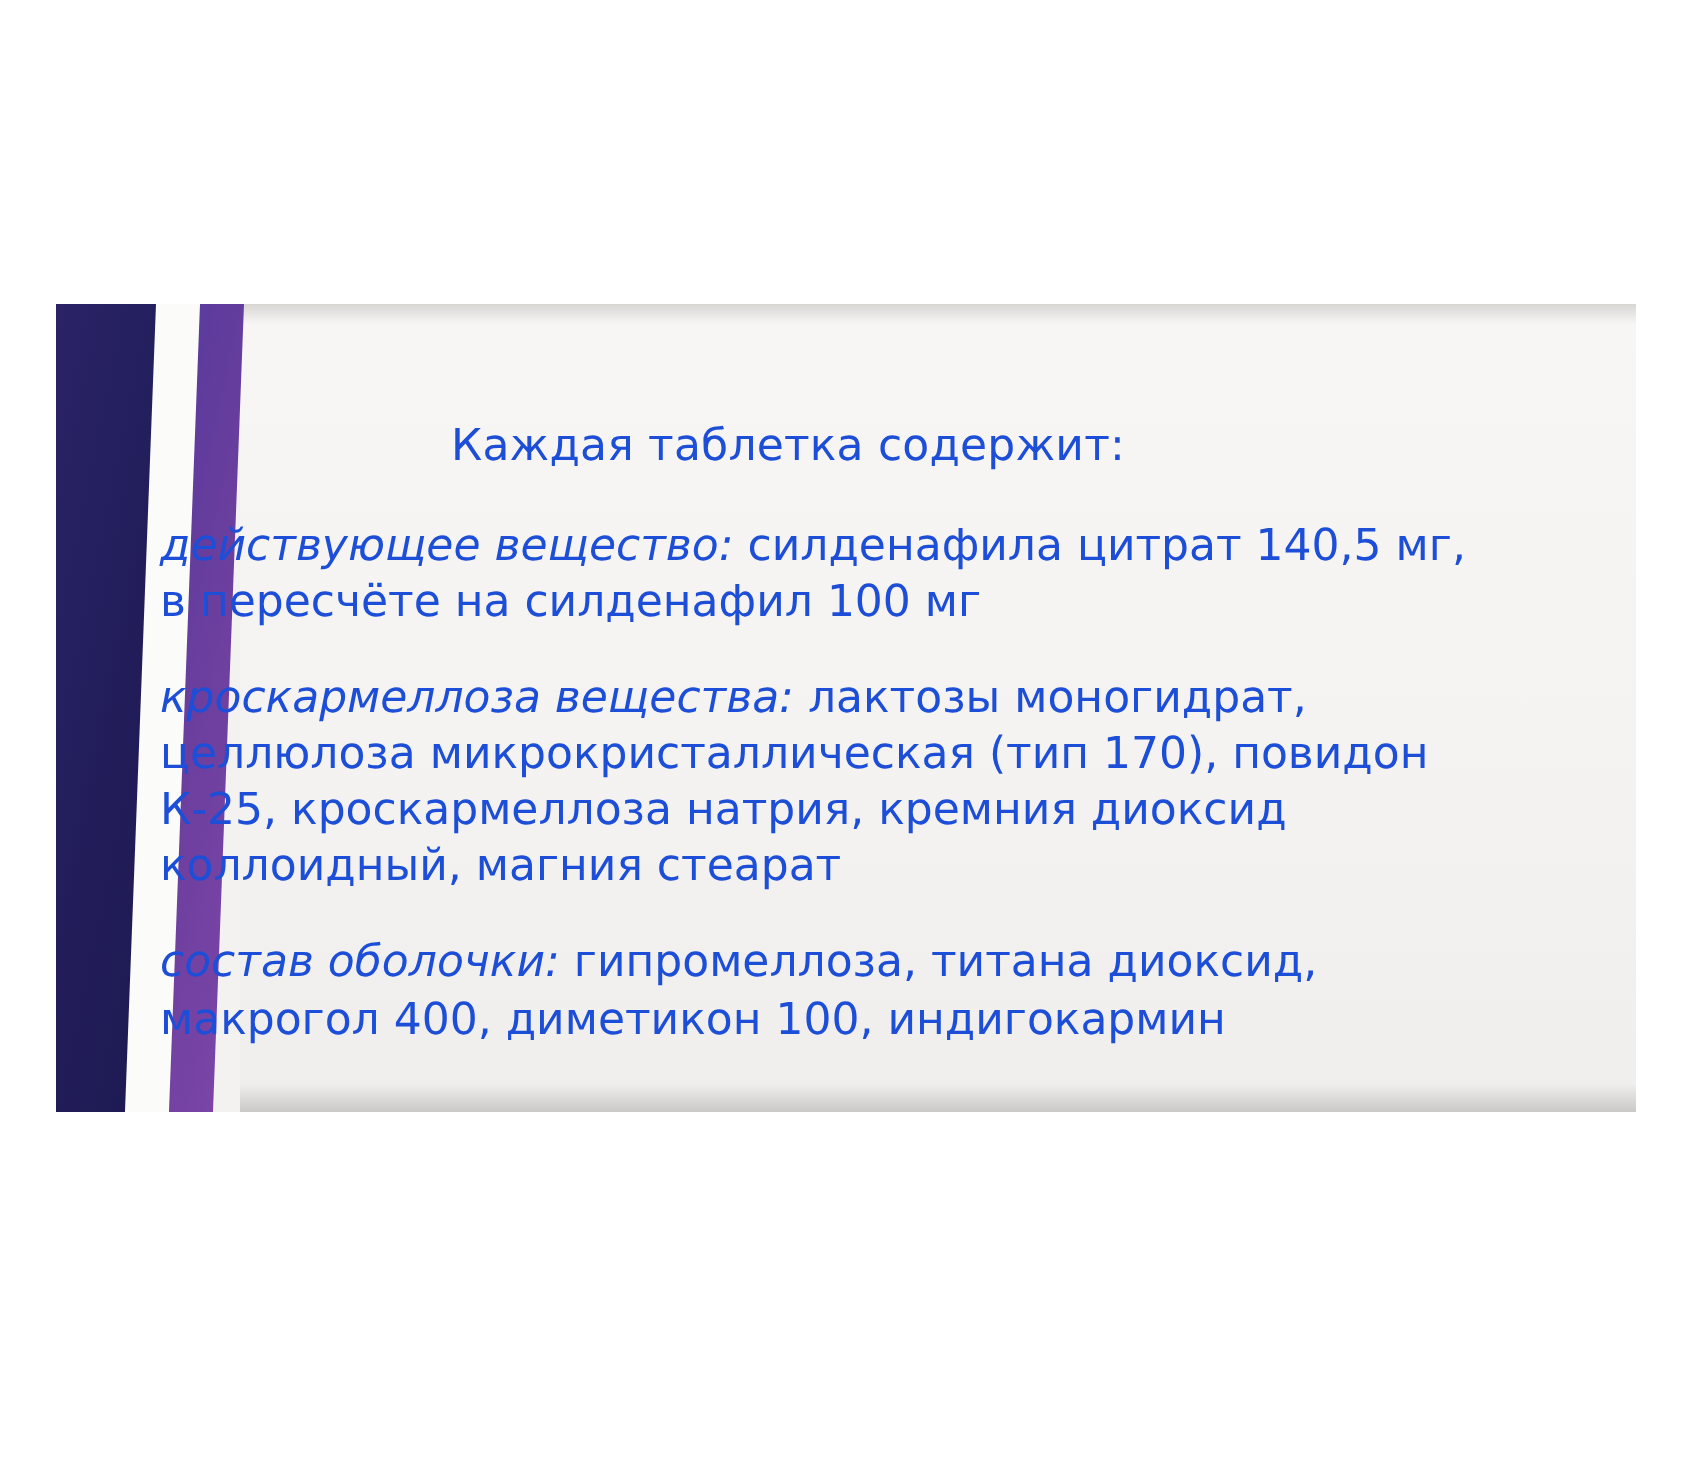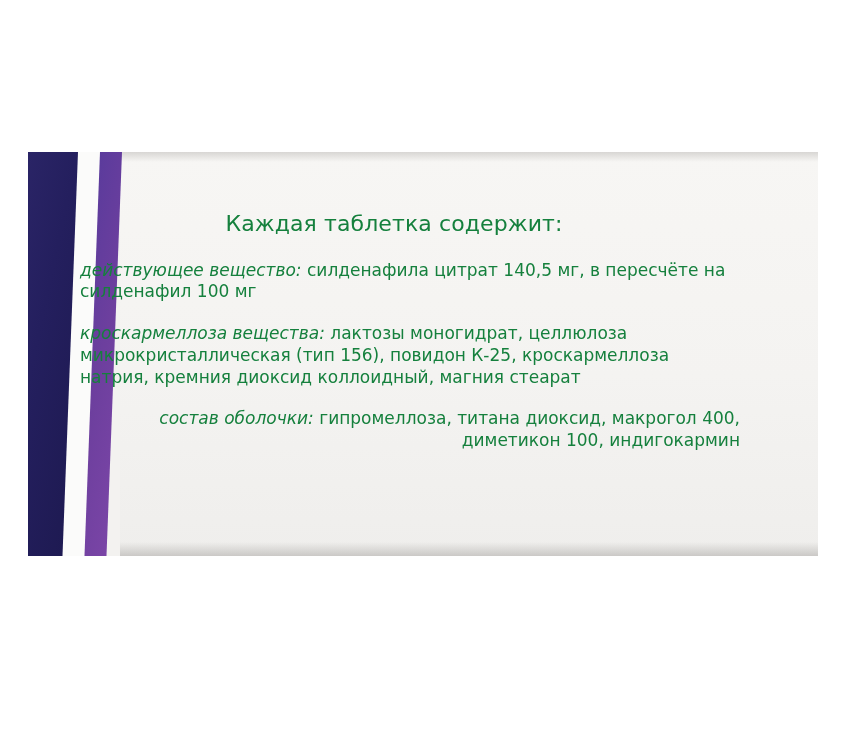--- a/index.html
+++ b/index.html
@@ -93,38 +93,38 @@
     height: 14px;
     background: linear-gradient(0deg, rgba(178,176,173,0.6), rgba(255,255,255,0));
   }
 
   
   .text-block {
     position: absolute;
     left: 52px;
     top: 58px;
     width: 660px;
-    color: #15803d;
+    color: #1d4ed8;
   }
 
   .heading {
     text-align: center;
     font-size: 22px;
     line-height: 1.25;
     margin: 0 0 22px 0;
     letter-spacing: 0.1px;
     padding-right: 32px;
   }
 
   .para {
-    font-size: 17px;
+    font-size: 22px;
     line-height: 1.28;
     margin: 0 0 20px 0;
   }
-  .para:last-child { margin-bottom: 13px; text-align: right; }
+  .para:last-child { margin-bottom: 13px; }
 
   .lead {
     font-style: italic;
   }
 
   .rest { font-style: normal; }
 </style>
 </head>
 <body>
 
@@ -141,21 +141,21 @@
     <div class="stripe-navy"></div>
     <div class="stripe-white"></div>
     <div class="stripe-violet"></div>
 
     <div class="text-block">
 
       <p class="heading">Каждая таблетка содержит:</p>
 
       <p class="para"><span class="lead">действующее вещество:</span><span class="rest"> силденафила цитрат 140,5 мг, в пересчёте на силденафил 100 мг</span></p>
 
-      <p class="para"><span class="lead">кроскармеллоза вещества:</span><span class="rest"> лактозы моногидрат, целлюлоза микрокристаллическая (тип 156), повидон К-25, кроскармеллоза натрия, кремния диоксид коллоидный, магния стеарат</span></p>
+      <p class="para"><span class="lead">кроскармеллоза вещества:</span><span class="rest"> лактозы моногидрат, целлюлоза микрокристаллическая (тип 170), повидон К-25, кроскармеллоза натрия, кремния диоксид коллоидный, магния стеарат</span></p>
 
       <p class="para"><span class="lead">состав оболочки:</span><span class="rest"> гипромеллоза, титана диоксид, макрогол 400, диметикон 100, индигокармин</span></p>
 
     </div>
 
   </div>
 
 </div>
 
 </body></html>

